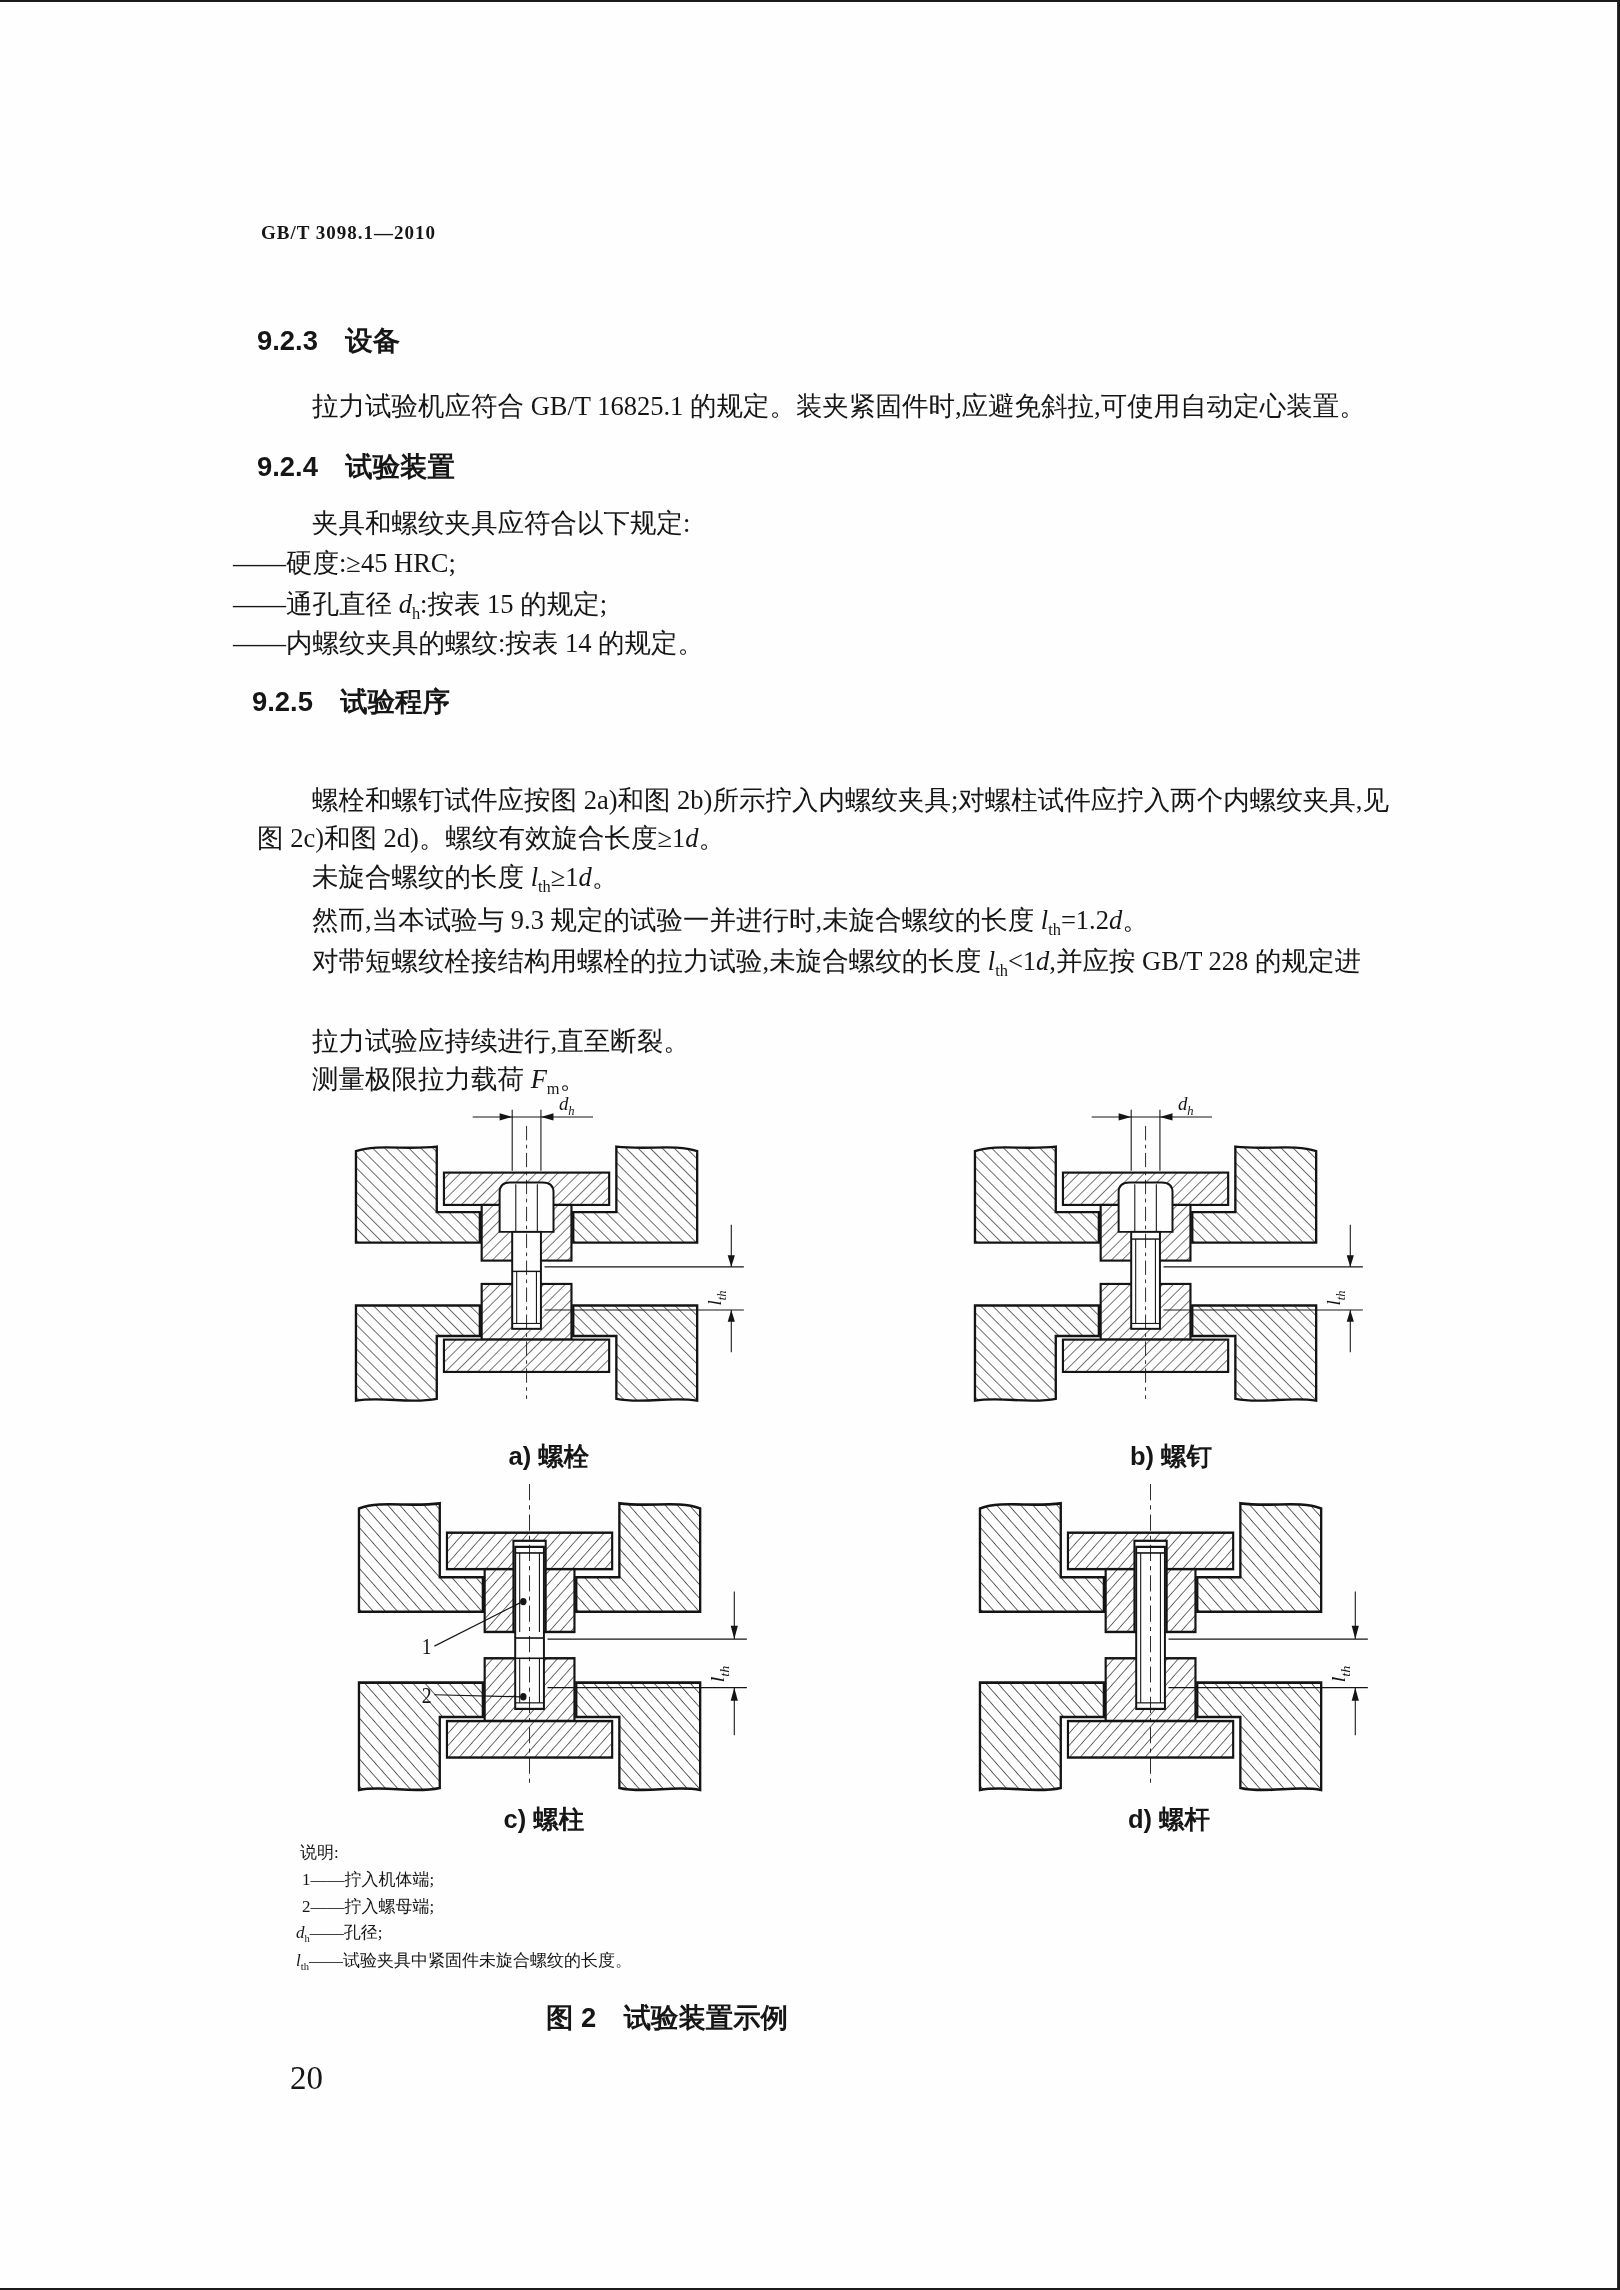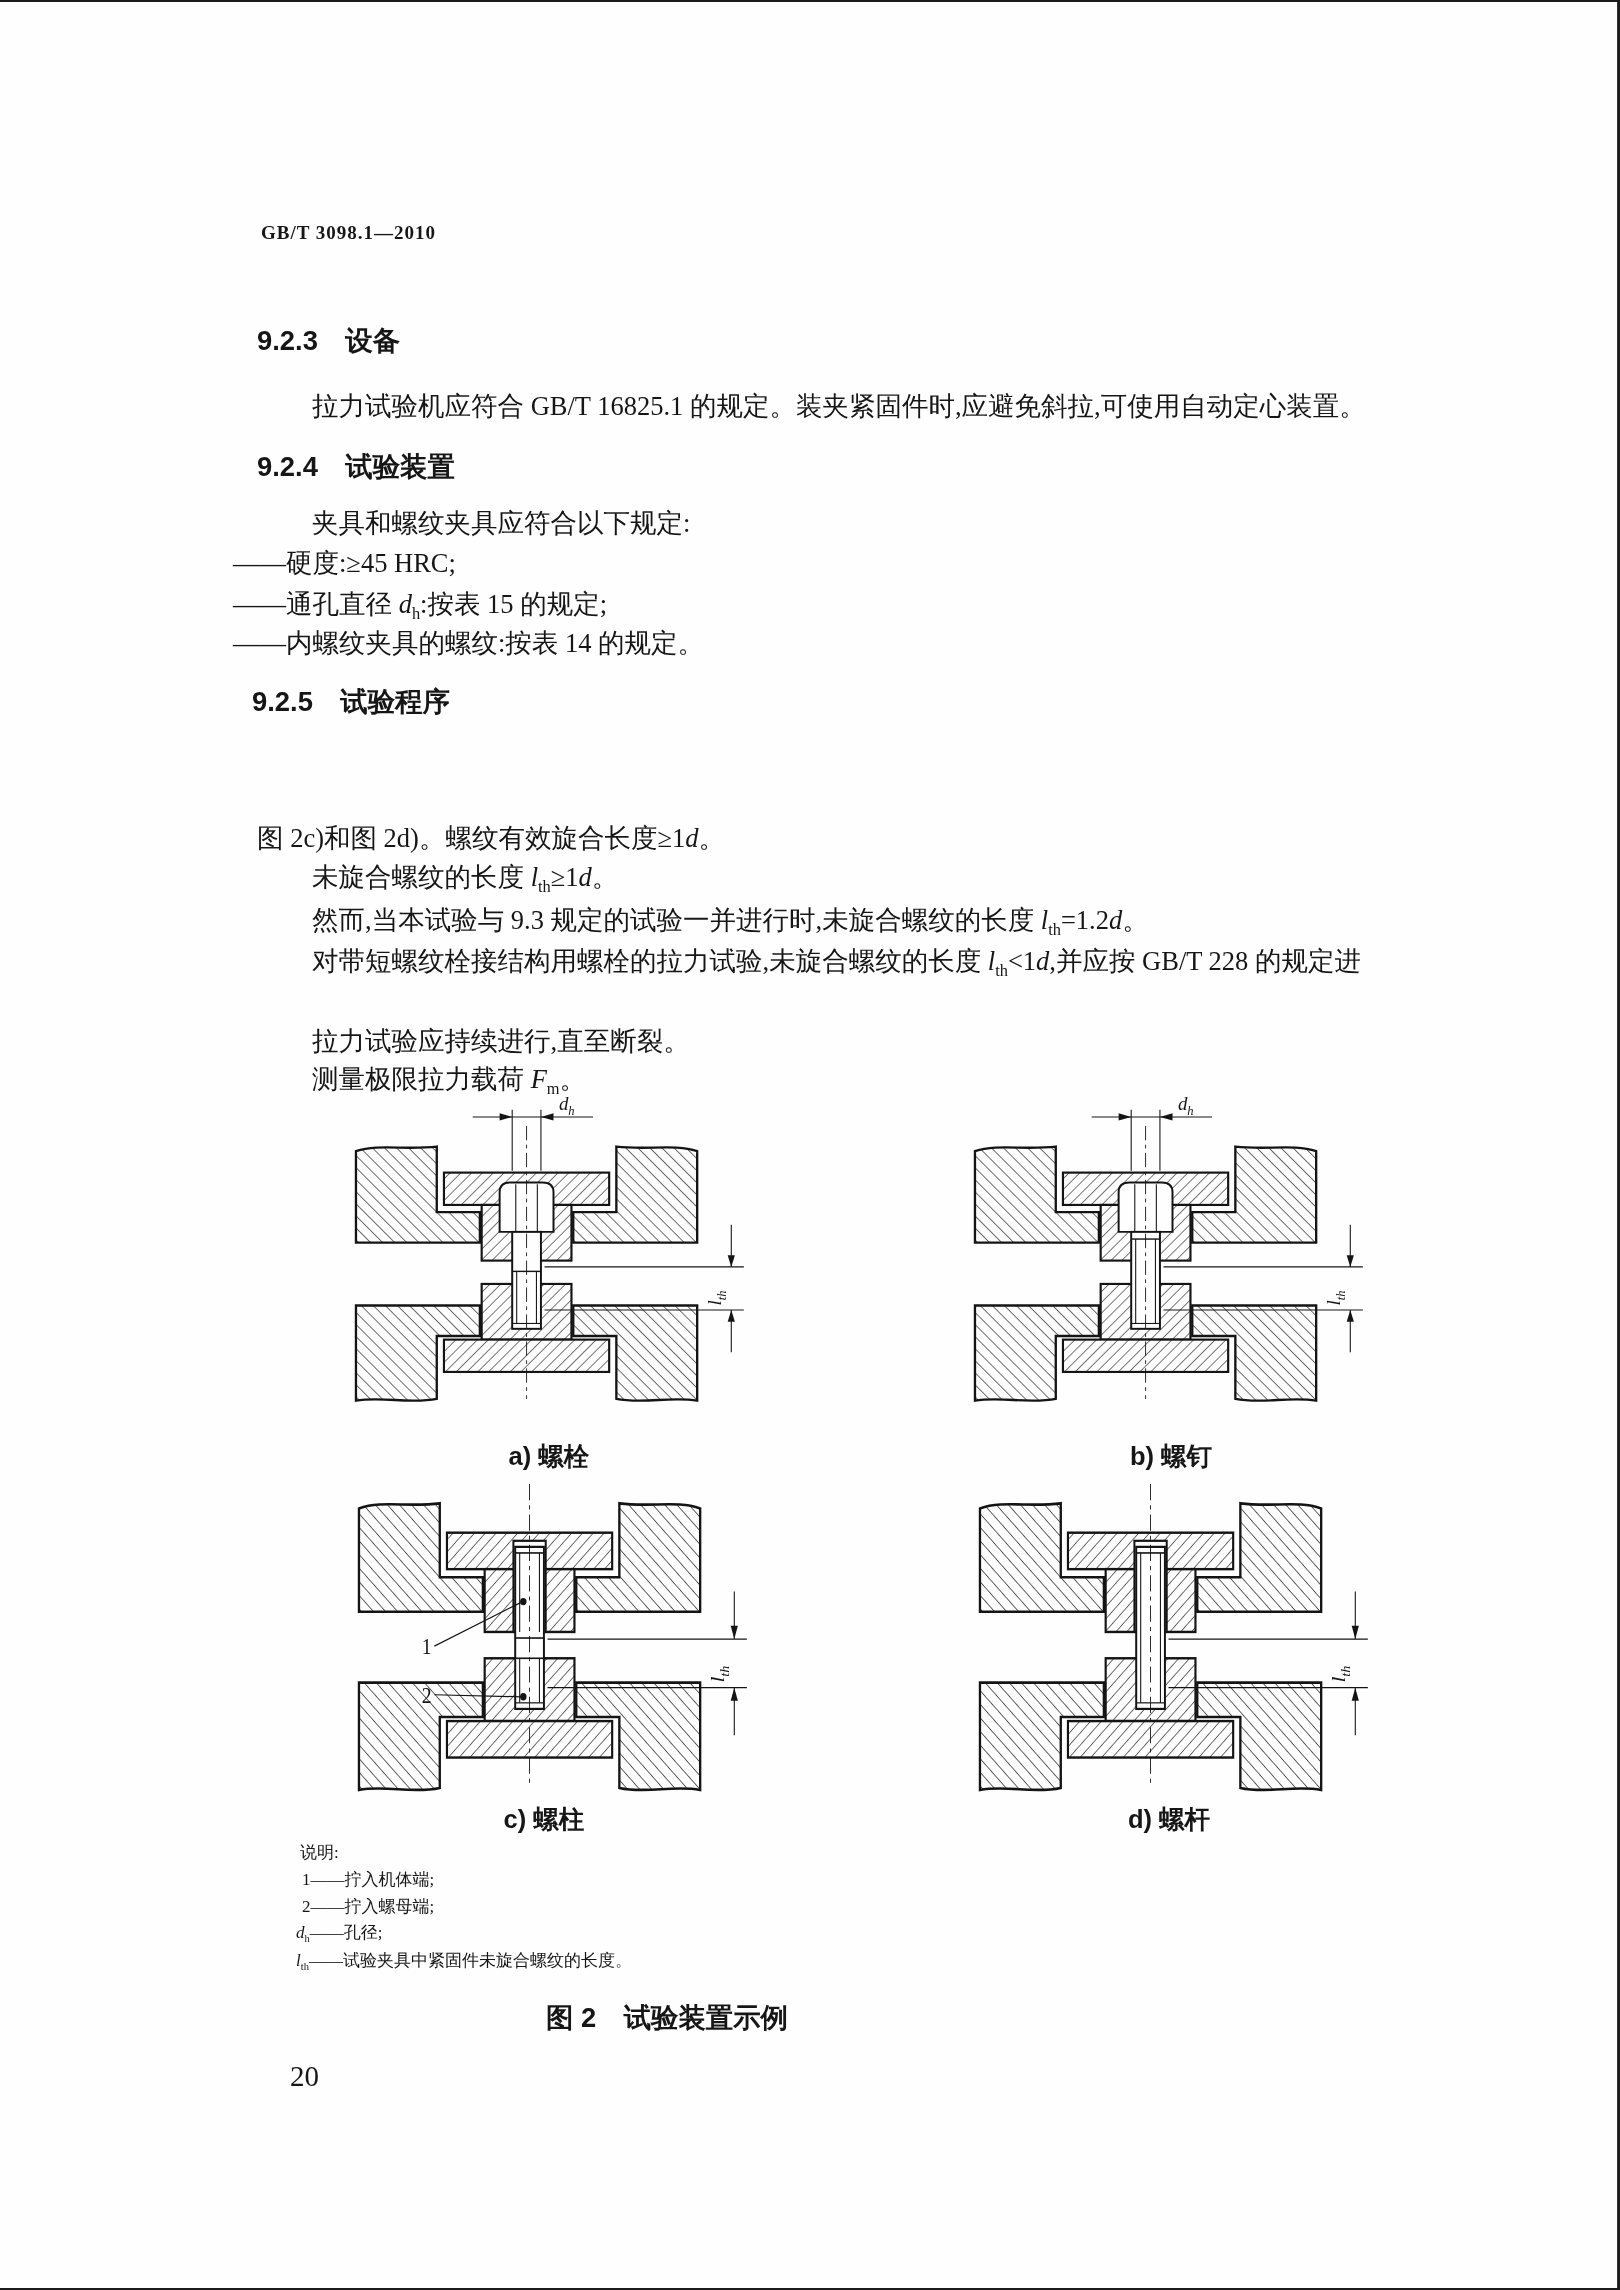--- a/index.html
+++ b/index.html
@@ -12,21 +12,21 @@
   .abs{position:absolute; white-space:nowrap;}
   .doc-code{font-size:19px; font-weight:bold; letter-spacing:1px;}
   .heading{font-family:"Liberation Sans","DejaVu Sans",sans-serif; font-weight:bold; font-size:27.4px;}
   .heading .ht{margin-left:27.4px;}
   .body-line{font-size:26.5px;}
   .body-line i{font-family:"Liberation Serif",serif;}
   sub{font-size:0.62em;}
   .legend-line{font-size:17px;}
   .fig-caption{font-family:"Liberation Sans","DejaVu Sans",sans-serif; font-weight:bold; font-size:27.4px; text-align:center;}
   .panel-label{font-family:"Liberation Sans","DejaVu Sans",sans-serif; font-weight:bold; font-size:25.5px; text-align:center;}
-  .page-num{font-size:29px;}
+  .page-num{font-size:33px;}
   
   .hj{fill:url(#hatchJaw); stroke:#141414; stroke-width:2.6;}
   .ha{fill:url(#hatchAdp); stroke:#141414; stroke-width:2.4;}
   .wt{fill:#fefefe; stroke:#141414; stroke-width:2.2;}
   .thin{stroke:#141414; stroke-width:1.2; fill:none;}
   .med{stroke:#141414; stroke-width:1.6; fill:none;}
   .cl{stroke:#141414; stroke-width:1; fill:none; stroke-dasharray:16 5 4 5;}
   .arr{fill:#141414; stroke:none;}
   .dimtext{font:italic 21px "Liberation Serif",serif; fill:#141414;}
   .callout{font:22px "Liberation Serif",serif; fill:#141414;}
@@ -47,20 +47,21 @@
     <span>9.2.4</span><span class="ht">试验装置</span>
   </div>
   <div class="abs body-line" style="left:312px; top:505px;">夹具和螺纹夹具应符合以下规定:</div>
   <div class="abs body-line" style="left:233px; top:545px;">——硬度:≥45 HRC;</div>
   <div class="abs body-line" style="left:233px; top:586px;">——通孔直径 <i>d</i><sub>h</sub>:按表 15 的规定;</div>
   <div class="abs body-line" style="left:233px; top:625px;">——内螺纹夹具的螺纹:按表 14 的规定。</div>
 
   <div class="abs heading" style="left:252px; top:684px;">
     <span>9.2.5</span><span class="ht">试验程序</span>
   </div>
+  <div class="abs body-line" style="left:312px; top:782px;">螺栓和螺钉试件应按图 2a)和图 2b)所示拧入内螺纹夹具;对螺柱试件应拧入两个内螺纹夹具,见</div>
   <div class="abs body-line" style="left:257px; top:820px;">图 2c)和图 2d)。螺纹有效旋合长度≥1<i>d</i>。</div>
   <div class="abs body-line" style="left:312px; top:859px;">未旋合螺纹的长度 <i>l</i><sub>th</sub>≥1<i>d</i>。</div>
   <div class="abs body-line" style="left:312px; top:902px;">然而,当本试验与 9.3 规定的试验一并进行时,未旋合螺纹的长度 <i>l</i><sub>th</sub>=1.2<i>d</i>。</div>
   <div class="abs body-line" style="left:312px; top:943px;">对带短螺纹栓接结构用螺栓的拉力试验,未旋合螺纹的长度 <i>l</i><sub>th</sub>&lt;1<i>d</i>,并应按 GB/T 228 的规定进</div>
   <div class="abs body-line" style="left:312px; top:1023px;">拉力试验应持续进行,直至断裂。</div>
   <div class="abs body-line" style="left:312px; top:1061px;">测量极限拉力载荷 <i>F</i><sub>m</sub>。</div>
 
   <svg class="abs" style="left:338px; top:1090px;" width="431" viewBox="0 0 480 350">
     <defs>
       <pattern id="hatchJaw" width="9.5" height="9.5" patternUnits="userSpaceOnUse" patternTransform="rotate(-45)">

